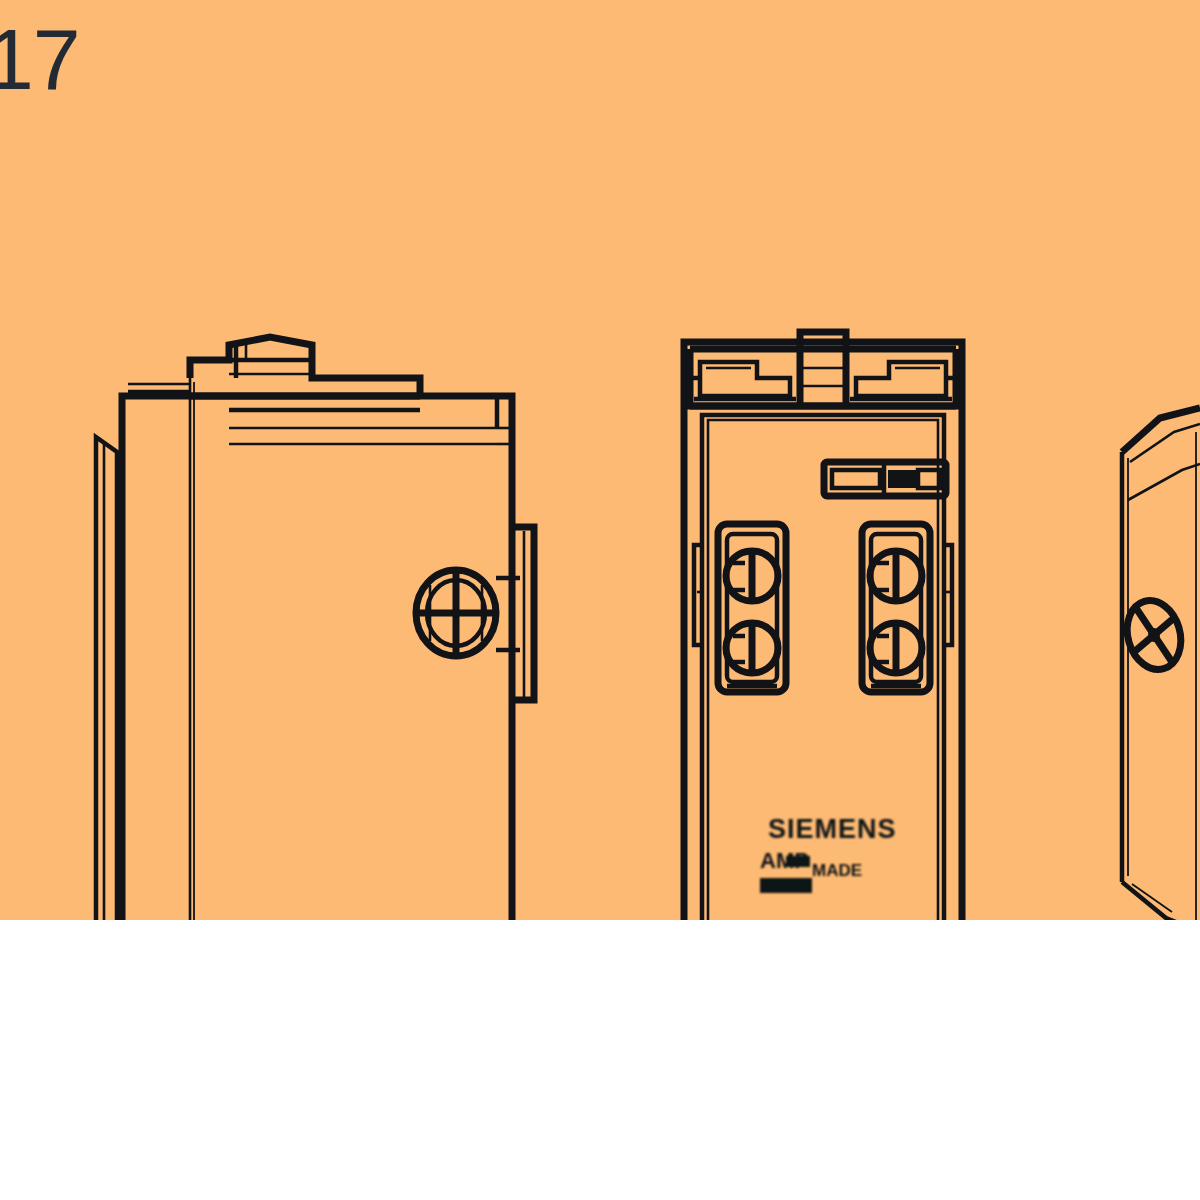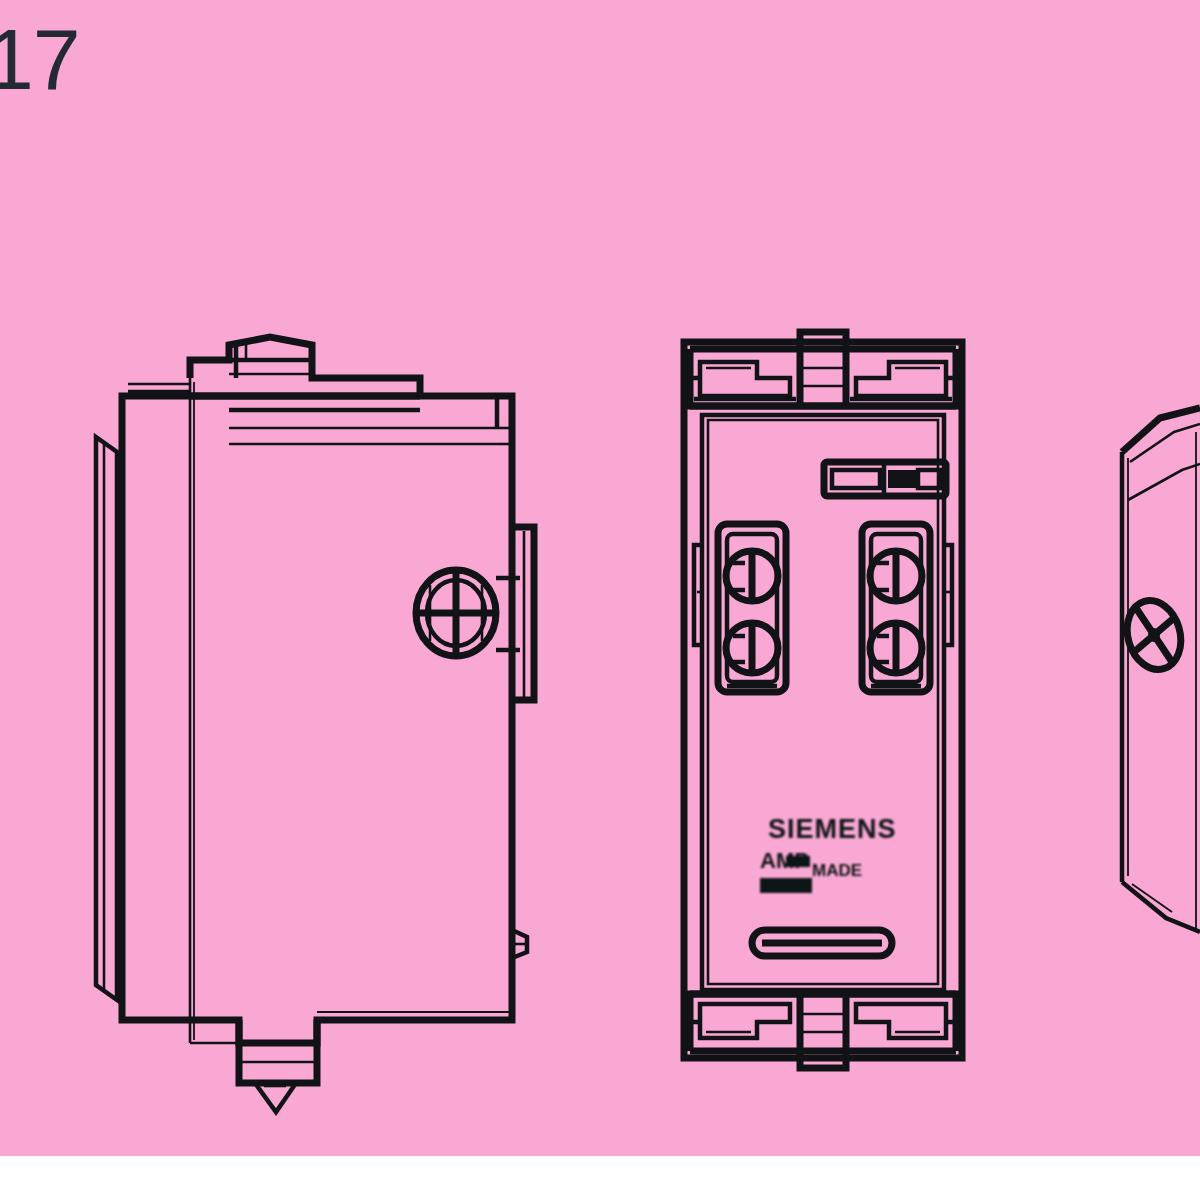--- a/index.html
+++ b/index.html
@@ -7,22 +7,22 @@
     margin: 0;
     padding: 0;
     background: #ffffff;
   }
   body {
     font-family: "Liberation Sans", sans-serif;
   }
   #canvas {
     position: relative;
     width: 1200px;
-    height: 1156px;
-    background: #f9a8d4;
+    height: 920px;
+    background: #fdba74;
     overflow: hidden;
   }
   #figure-number {
     position: absolute;
     left: -14px;
     top: 16px;
     font-family: "Liberation Sans", sans-serif;
     font-size: 86px;
     font-weight: 400;
     line-height: 1;

